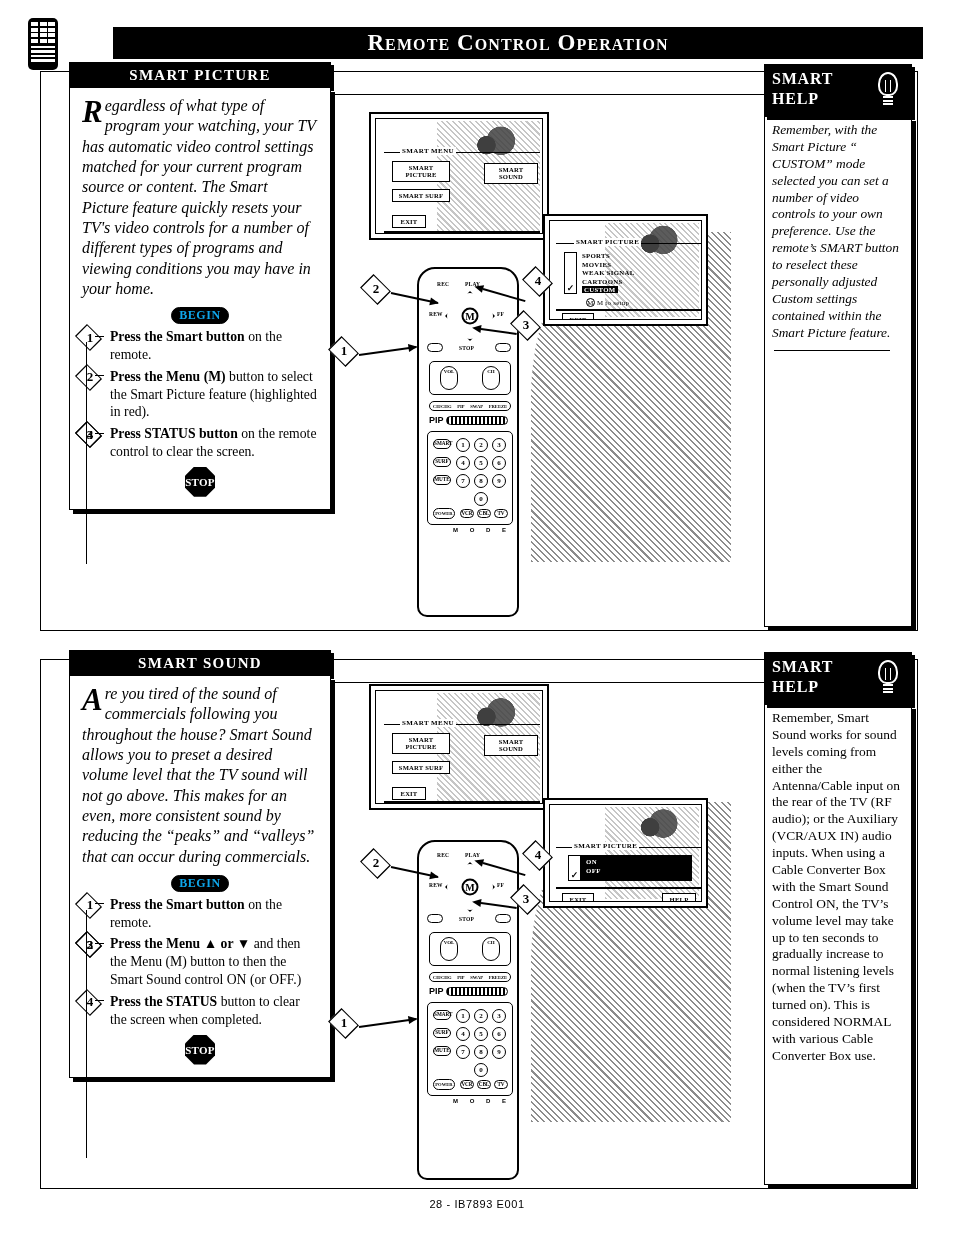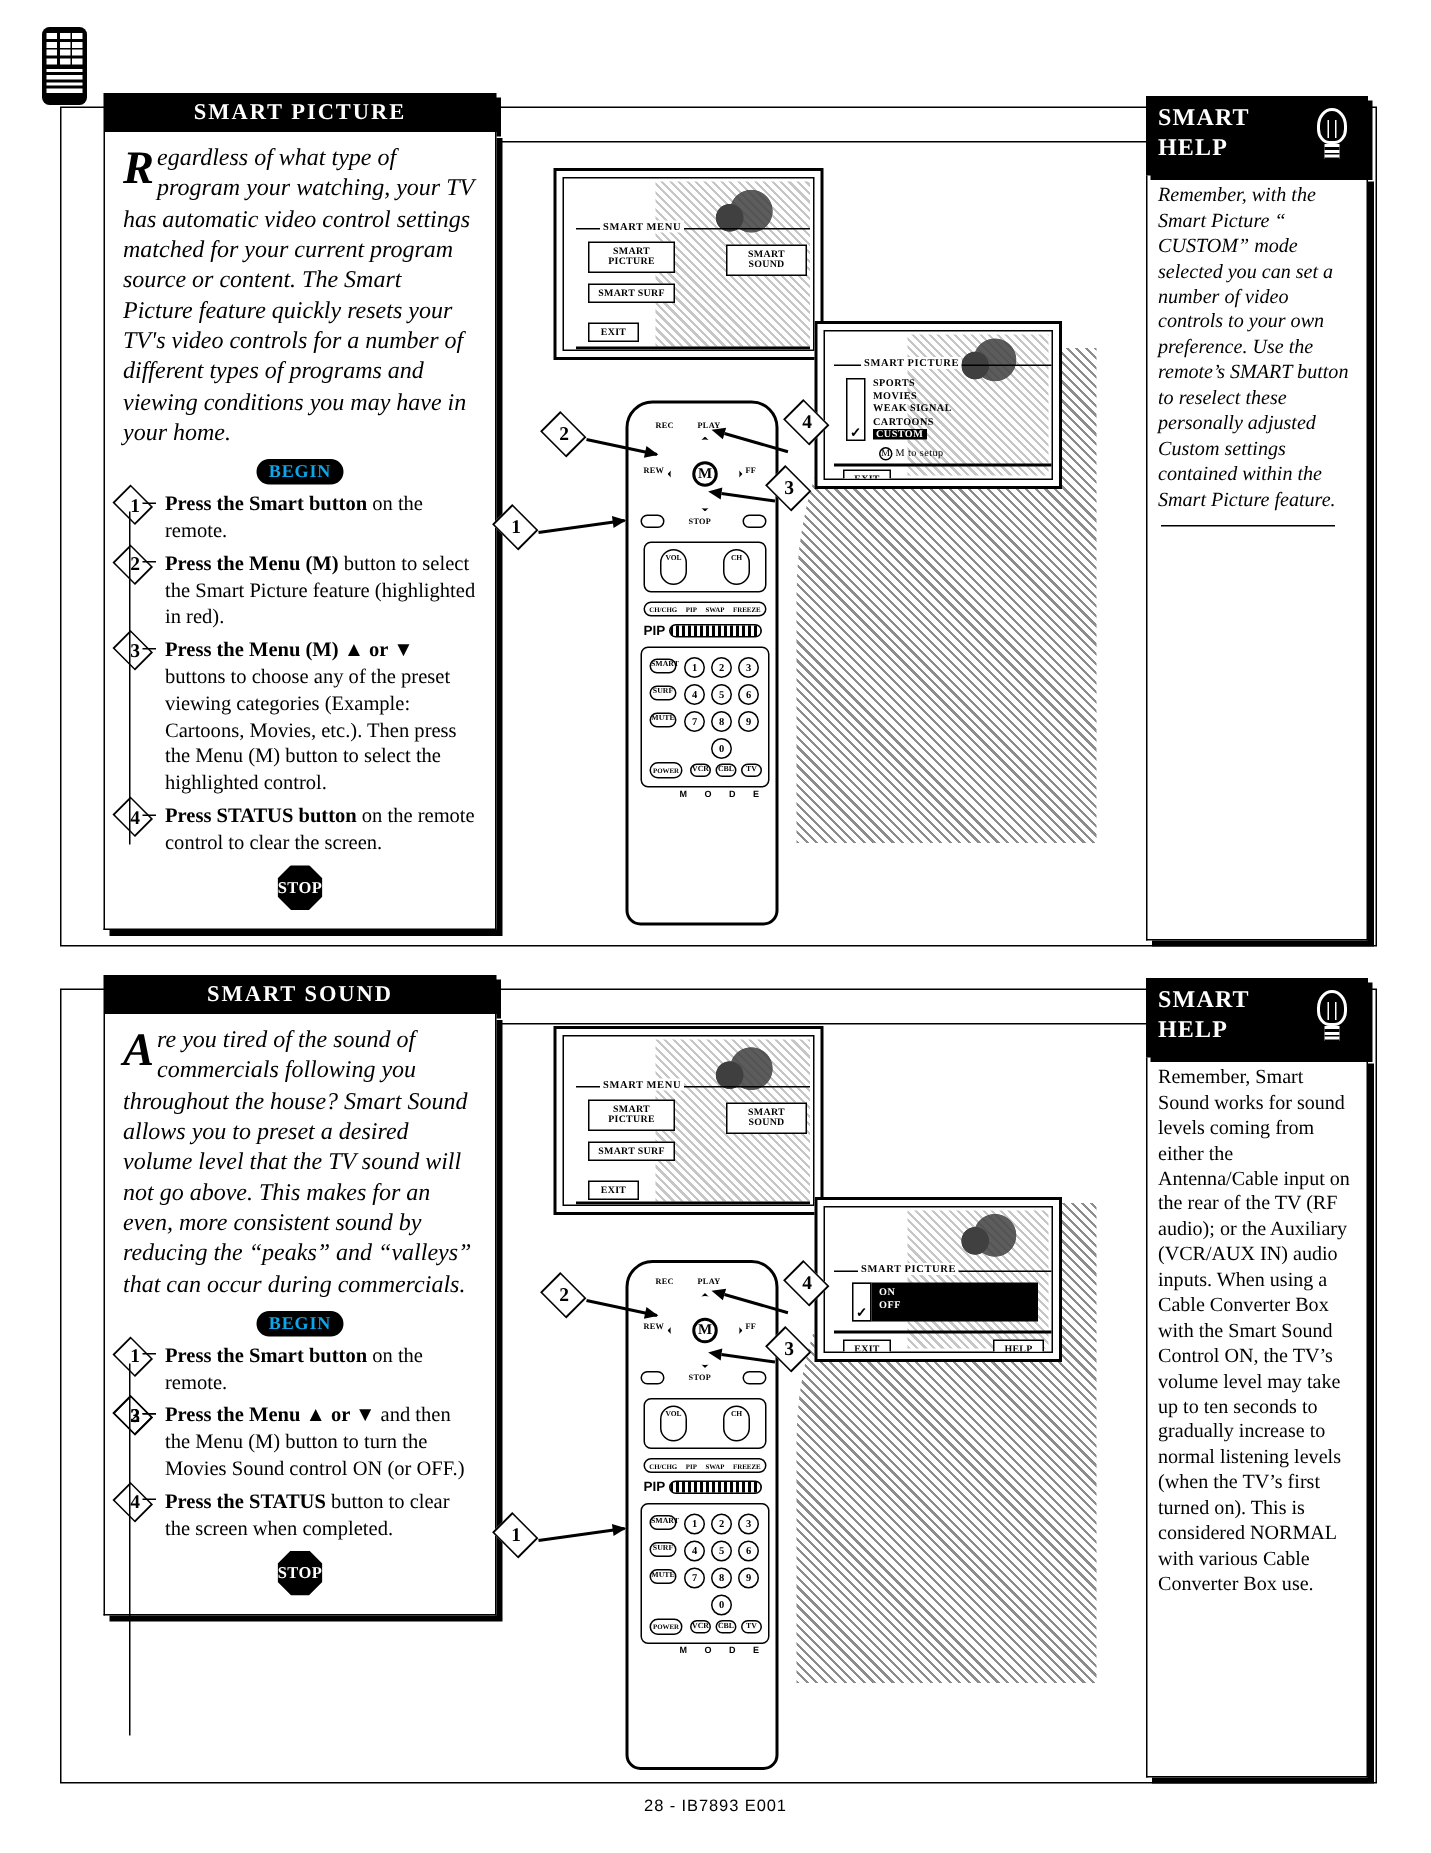--- a/index.html
+++ b/index.html
@@ -277,20 +277,23 @@
         <i></i>
         <i></i>
       </div>
     <div class="bars">
         <i></i>
         <i></i>
         <i></i>
         <i></i>
       </div>
   </div>
+  <div class="header-bar">
+    <span>Remote Control Operation</span>
+  </div>
 </div>
 
 <div class="section" id="section-picture">
 
   <div class="connector-line" style="left:288px; top:22px; width:494px;"></div>
 
   <div class="text-panel">
     <div class="panel-title">
       <span>SMART PICTURE</span>
     </div>
@@ -315,21 +318,20 @@
           <div class="step-num">
               <em>2</em>
             </div>
           <div class="step-text"><b>Press the Menu (M)</b><span> button to select the Smart Picture feature (highlighted in red).</span></div>
         </div>
 
         <div class="step">
           <div class="step-num">
               <em>3</em>
             </div>
-          <div class="step-text"><b>Press the Menu (M) ▲ or ▼</b><span> buttons to choose any of the preset viewing categories (Example: Cartoons, Movies, etc.). Then press the Menu (M) button to select the highlighted control.</span></div>
         </div>
 
         <div class="step">
           <div class="step-num">
               <em>4</em>
             </div>
           <div class="step-text"><b>Press STATUS button</b><span> on the remote control to clear the screen.</span></div>
         </div>
       </div>
 
@@ -500,21 +502,21 @@
         <div class="step">
           <div class="step-num">
               <em>2</em>
             </div>
         </div>
 
         <div class="step">
           <div class="step-num">
               <em>3</em>
             </div>
-          <div class="step-text"><b>Press the Menu ▲ or ▼</b><span> and then the Menu (M) button to turn the Movies Sound control ON (or OFF.)</span></div>
+          <div class="step-text"><b>Press the Menu ▲ or ▼</b><span> and then the Menu (M) button to then the Smart Sound control ON (or OFF.)</span></div>
         </div>
 
         <div class="step">
           <div class="step-num">
               <em>4</em>
             </div>
           <div class="step-text"><b>Press the STATUS</b><span> button to clear the screen when completed.</span></div>
         </div>
       </div>
 

